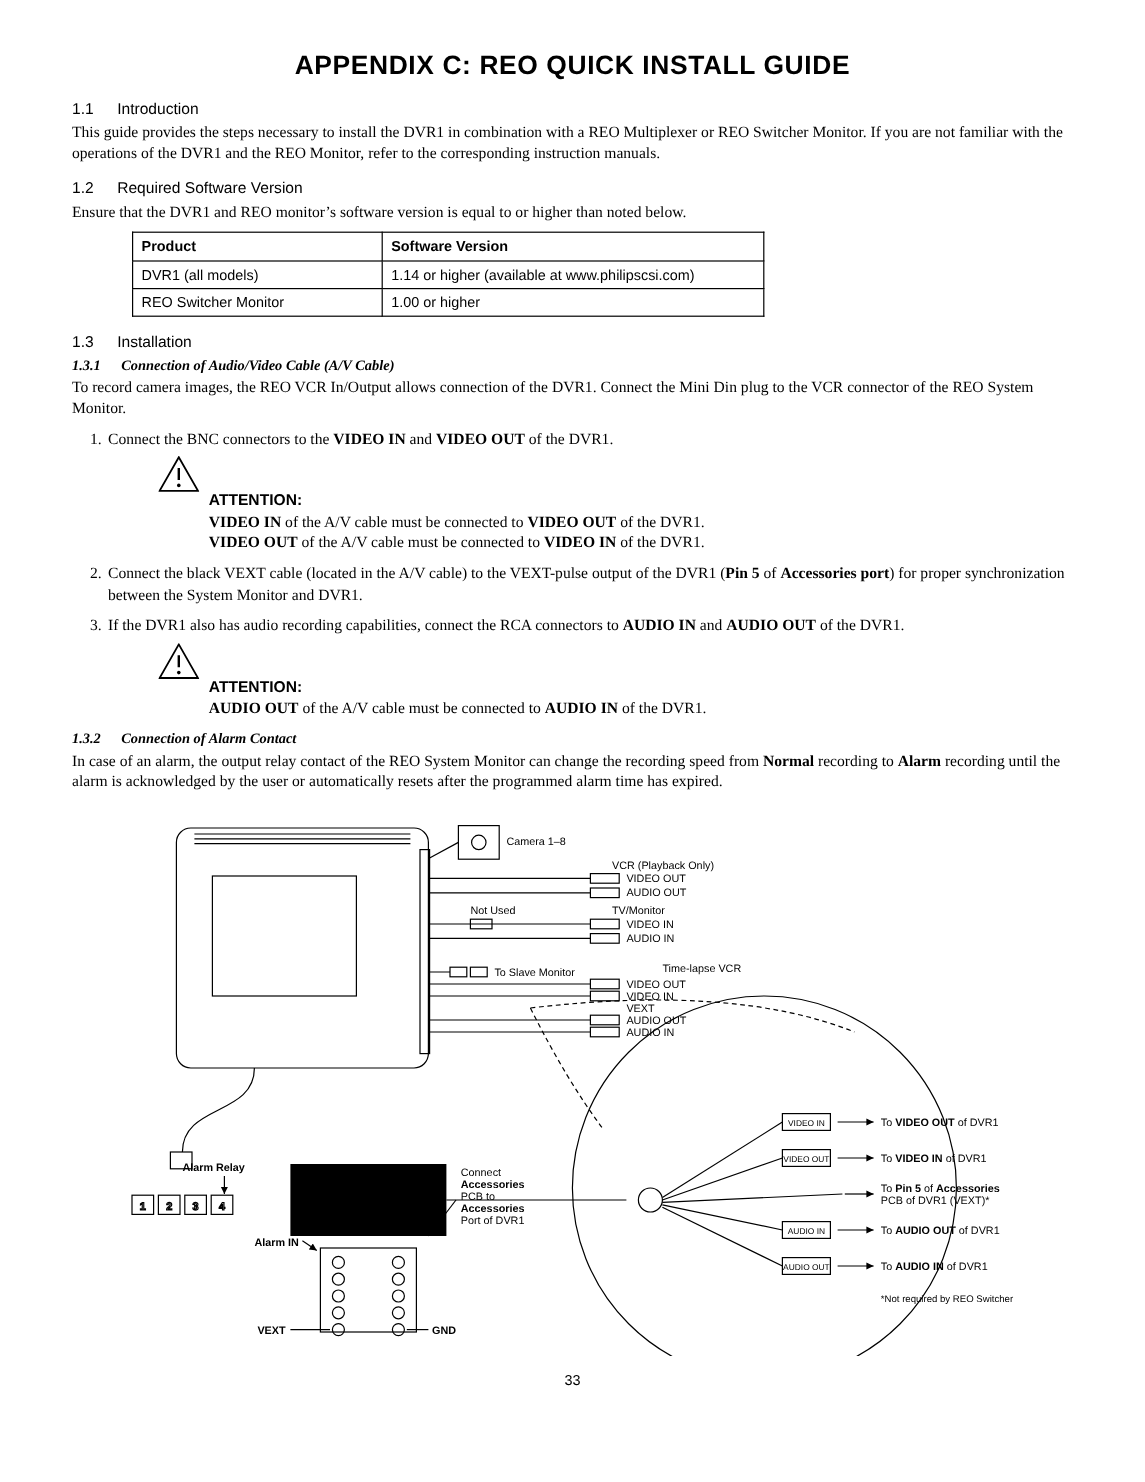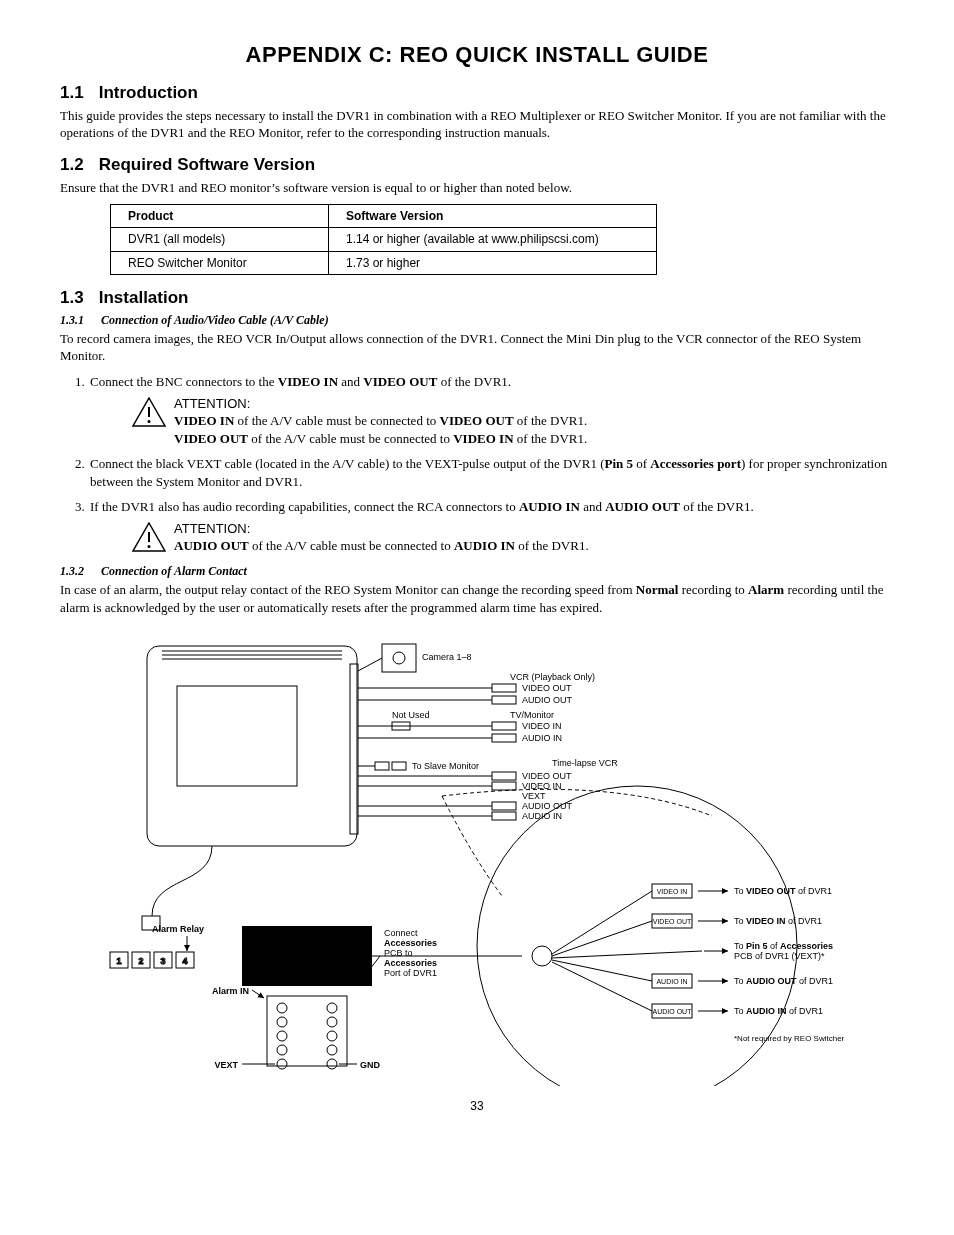--- a/index.html
+++ b/index.html
@@ -16,22 +16,22 @@
   h1.title {
     font-family: "Gill Sans", "Gill Sans MT", "Futura", "Century Gothic", Arial, sans-serif;
     text-align: center;
     font-size: 22px;
     font-weight: bold;
     letter-spacing: 0.5px;
     margin: 0 0 10px 0;
   }
   .section-heading {
     font-family: "Gill Sans", "Gill Sans MT", "Futura", "Century Gothic", Arial, sans-serif;
-    font-weight: bold;
-    font-size: 17px;
+    font-weight: normal;
+    font-size: 13px;
     margin-top: 12px;
     margin-bottom: 2px;
   }
   .section-heading .num { display:inline-block; min-width: 34px; }
   .sub-heading {
     font-family: Liberation Serif, serif;
     font-weight: bold;
     font-style: italic;
     font-size: 12px;
     margin-top: 2px;
@@ -40,41 +40,42 @@
   .sub-heading .num { display:inline-block; min-width: 38px; }
   p.body { margin: 0 0 8px 0; }
   table.sw {
     border-collapse: collapse;
     margin: 6px 0 6px 50px;
     font-family: "Gill Sans", "Gill Sans MT", "Futura", "Century Gothic", Arial, sans-serif;
     font-size: 12px;
   }
   table.sw th, table.sw td {
     border: 1px solid #000;
-    padding: 3px 10px 3px 17px;
+    padding: 3px 10px 3px 7px;
     text-align: left;
     font-weight: normal;
   }
   table.sw th { font-weight: bold; }
   table.sw th:first-child, table.sw td:first-child { width: 190px; }
   table.sw th:last-child,  table.sw td:last-child  { width: 300px; }
   ol.steps { margin: 4px 0 4px 0; padding-left: 28px; }
   ol.steps li { margin-bottom: 8px; padding-left: 2px; }
   .attention-block {
     display: flex;
     align-items: flex-start;
     margin: 4px 0 8px 42px;
   }
   .attention-block svg { flex: 0 0 auto; margin-top: 2px; margin-right: 8px; }
   .attention-text { }
   .attention-head {
     font-family: "Gill Sans", "Gill Sans MT", "Futura", "Century Gothic", Arial, sans-serif;
-    font-weight: normal;
+    font-weight: bold;
     font-size: 13px;
     margin-bottom: 0;
+    margin-top: 30px;
   }
   .diagram-placeholder {
     width: 770px;
     height: 460px;
     margin: 10px auto 0 auto;
     border: 0;
     display: flex;
     align-items: center;
     justify-content: flex-start;
     font-family: "Gill Sans", Arial, sans-serif;
@@ -112,21 +113,21 @@
       <tr>
     <th>Product</th>
     <th>Software Version</th>
   </tr>
   <tr>
     <td>DVR1 (all models)</td>
     <td>1.14 or higher (available at www.philipscsi.com)</td>
   </tr>
   <tr>
     <td>REO Switcher Monitor</td>
-    <td>1.73 or higher</td>
+    <td>1.00 or higher</td>
   </tr>
 </tbody>
   </table>
 
 <div class="section-heading">
   <span class="num">1.3</span>
   <span>Installation</span>
 </div>
 <div class="sub-heading">
   <span class="num">1.3.1</span>

